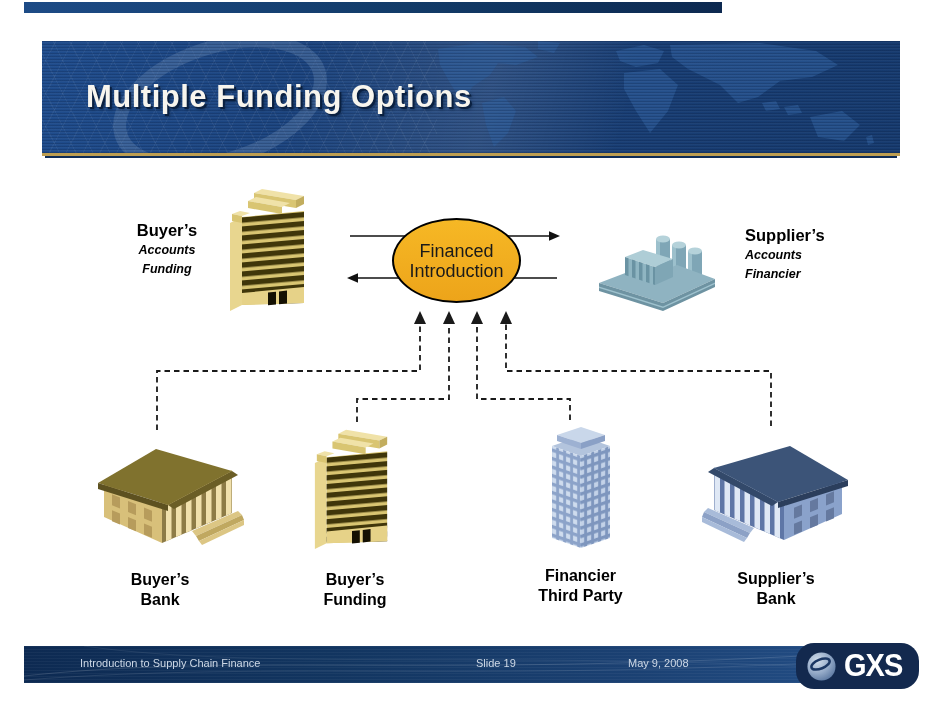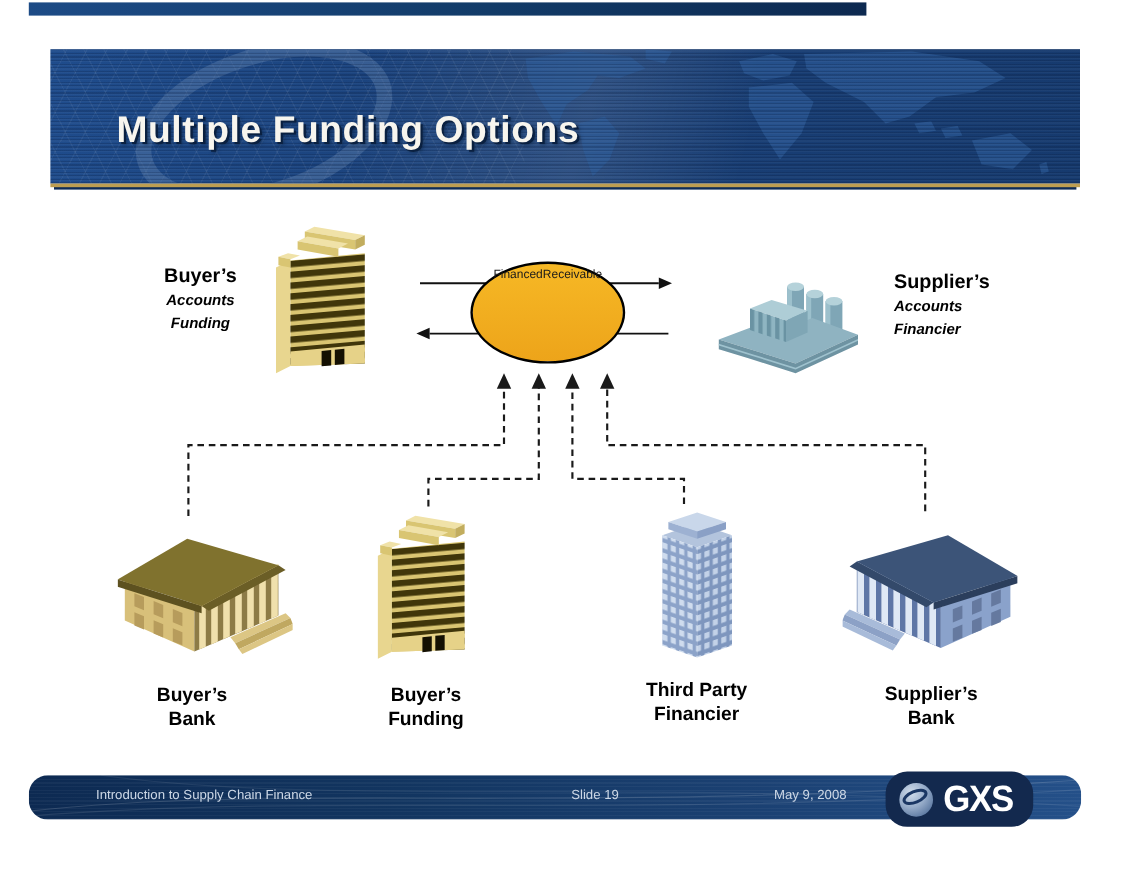--- a/index.html
+++ b/index.html
@@ -28,36 +28,36 @@
       repeating-linear-gradient(-63deg, rgba(255,255,255,0.05) 0 1px, transparent 1px 15px);
   }
   .header::after{ 
     content:"";position:absolute;inset:0;
     background:repeating-linear-gradient(180deg, rgba(8,22,50,0.20) 0 1px, rgba(255,255,255,0.03) 1px 2px, transparent 2px 3px);
     pointer-events:none;
   }
   .swirl-svg{position:absolute;left:30px;top:-14px;width:290px;height:150px;}
   .map-svg{position:absolute;right:0;top:0;width:480px;height:109px;filter:blur(0.6px);}
   .slide-title{
-    position:absolute;left:44px;top:38px;z-index:3;margin:11px;
+    position:absolute;left:44px;top:38px;z-index:3;margin:0;
     font-size:31px;font-weight:bold;letter-spacing:0.5px;color:#f7f5ee;
     text-shadow:2px 2px 0 #0a2040, 3px 3px 3px rgba(10,32,64,0.55);
     white-space:nowrap;
   }
   
   .connectors{position:absolute;left:0;top:0;width:942px;height:728px;z-index:1;}
   .node,.bldg,.lbl{position:absolute;z-index:2;}
   .bldg svg{display:block;width:100%;height:100%;}
   
   .ellipse{
     left:392px;top:218px;width:129px;height:85px;border-radius:50%;
     background:linear-gradient(180deg,#f6b825,#eda41a);
     border:2px solid #000;box-sizing:border-box;
-    display:flex;flex-direction:row;align-items:flex-start;justify-content:center;
-    font-size:10px;line-height:20px;color:#1a1a1a;
+    display:flex;flex-direction:column;align-items:center;justify-content:center;
+    font-size:18px;line-height:20px;color:#1a1a1a;
   }
   
   .pair-lbl{color:#000;}
   .pair-lbl .l1{font-size:16.5px;font-weight:bold;line-height:22px;}
   .pair-lbl .l2{font-size:12.5px;font-weight:bold;font-style:italic;line-height:19px;}
   .buyer-ap{left:103px;top:219px;width:128px;text-align:center;}
   .supplier-ar{left:745px;top:224px;width:140px;text-align:left;}
   .funder-lbl{color:#000;text-align:center;font-size:16px;font-weight:bold;line-height:20px;}
   .f0{left:98px;top:570px;width:124px;}
   .f1{left:293px;top:570px;width:124px;}
@@ -69,31 +69,30 @@
   .b-bank1{left:98px;top:431px;width:146px;height:118px;}
   .b-treasury{left:309px;top:424px;width:86px;height:126px;}
   .b-tower{left:544px;top:422px;width:74px;height:128px;}
   .b-bank2{left:702px;top:428px;width:146px;height:118px;}
   
   .footer-band{
     position:absolute;left:24px;top:646px;width:877px;height:37px;z-index:1;
     background:
       repeating-linear-gradient(180deg, rgba(255,255,255,0.04) 0 1px, transparent 1px 3px),
       linear-gradient(90deg,#0d2a52 0%,#123560 35%,#1b4173 70%,#245089 100%);
-    border-radius: 16px;
   }
   .footer-swoosh{position:absolute;inset:0;width:100%;height:100%;}
   .footer-band .ft{
     position:absolute;top:11px;font-size:11px;color:#cdd8e6;white-space:nowrap;
   }
   .ft-left{left:56px;}
   .ft-center{left:452px;}
-  .ft-right{left:621px;}
+  .ft-right{left:604px;}
   .gxs-block{
-    position:absolute;left:738px;top:643px;width:123px;height:46px;z-index:2;
+    position:absolute;left:796px;top:643px;width:123px;height:46px;z-index:2;
     background:#13294e;display:flex;align-items:center;gap:7px;padding-left:10px;box-sizing:border-box;border-radius:18px;
   }
   .gxs-text{
     color:#ffffff;font-size:29px;font-weight:800;letter-spacing:-1px;line-height:1;
     transform:scaleY(1.05);
   }
   .gxs-sphere{width:31px;height:31px;display:block;}
 </style>
 </head>
 <body>
@@ -143,21 +142,21 @@
     <g fill="#1a1a1a">
       <polygon points="414,324 420,311 426,324"></polygon>
       <polygon points="443,324 449,311 455,324"></polygon>
       <polygon points="471,324 477,311 483,324"></polygon>
       <polygon points="500,324 506,311 512,324"></polygon>
     </g>
   </svg>
 
   <div class="node ellipse">
     <span>Financed</span>
-    <span>Receivable</span>
+    <span>Introduction</span>
   </div>
 
   <div class="lbl pair-lbl buyer-ap">
     <div class="l1">Buyer’s</div>
     <div class="l2">Accounts</div>
     <div class="l2">Funding</div>
   </div>
   <div class="lbl pair-lbl supplier-ar">
     <div class="l1">Supplier’s</div>
     <div class="l2">Accounts</div>
@@ -323,22 +322,22 @@
 
   <div class="lbl funder-lbl f0">
     <div>Buyer’s</div>
     <div>Bank</div>
   </div>
   <div class="lbl funder-lbl f1">
     <div>Buyer’s</div>
     <div>Funding</div>
   </div>
   <div class="lbl funder-lbl f2">
+    <div>Financier</div>
     <div>Third Party</div>
-    <div>Financier</div>
   </div>
   <div class="lbl funder-lbl f3">
     <div>Supplier’s</div>
     <div>Bank</div>
   </div>
 
   <div class="footer-band">
     <svg class="footer-swoosh" viewBox="0 0 877 37" preserveAspectRatio="none">
       <path d="M0,30 C220,6 430,34 877,4" fill="none" stroke="rgba(255,255,255,0.14)" stroke-width="1"></path>
       <path d="M0,34 C260,14 470,38 877,12" fill="none" stroke="rgba(255,255,255,0.10)" stroke-width="1"></path>

